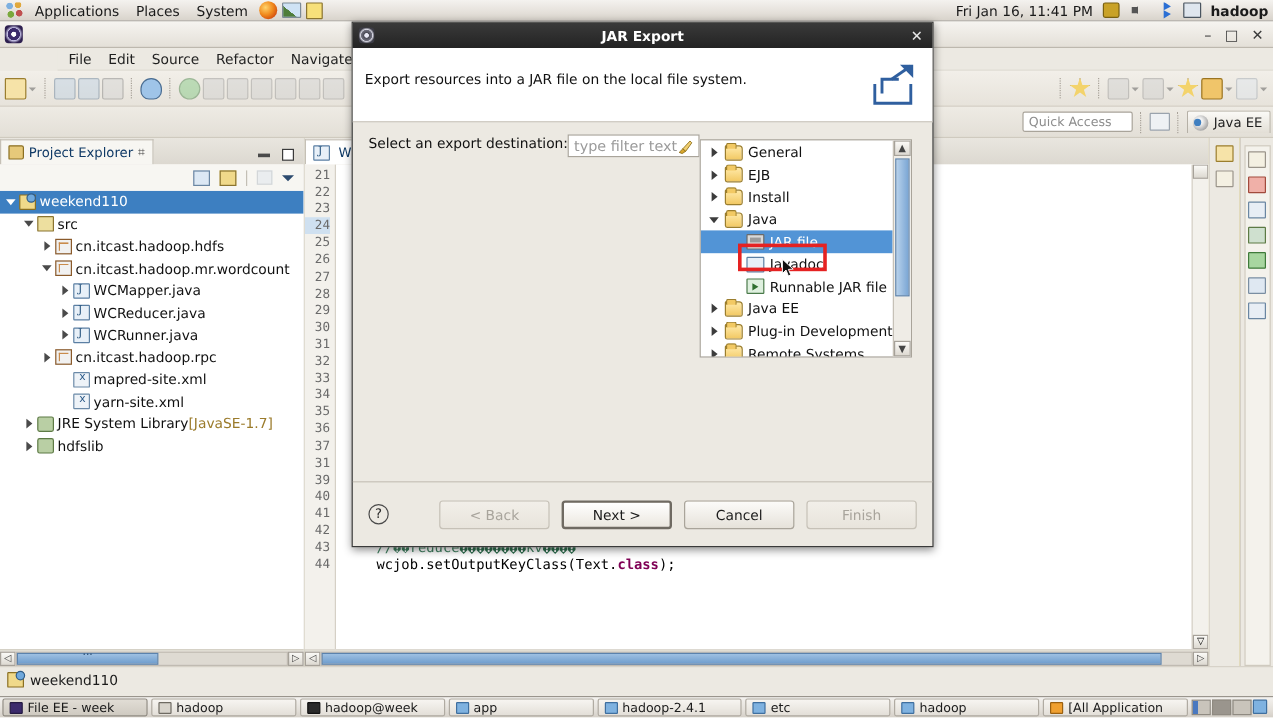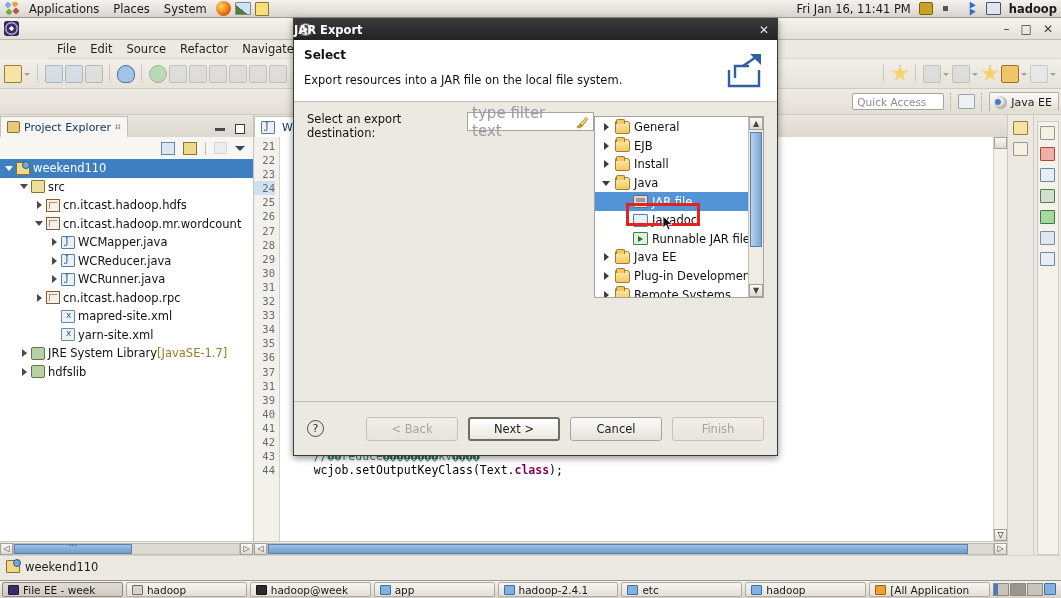--- a/index.html
+++ b/index.html
@@ -213,32 +213,32 @@
     background:#ece9e2; border:1px solid #3a3a3a;
     box-shadow: 0 2px 7px rgba(0,0,0,.45);
     display:flex;flex-direction:column;
   }
   .dlg-title{
     height:21px; background:linear-gradient(to bottom,#3a3a3a,#232323);
     display:flex;align-items:center;position:relative;
   }
   .dlg-title-ico{width:13px;height:13px;margin-left:5px;border-radius:3px;
     background: radial-gradient(circle at 50% 50%, #e9e9f5 18%, #4a4a55 24%, #6f6f7d 48%, #d9d9e4 54%, #3c3c46 72%);}
-  .dlg-title-txt{position:absolute;left:0;right:0;text-align:left;color:#fff;font-size:11.5px;font-weight:bold;}
+  .dlg-title-txt{position:absolute;left:0;right:0;text-align:center;color:#fff;font-size:11.5px;font-weight:bold;}
   .dlg-close{margin-left:auto;padding-right:8px;color:#e8e8e8;font-size:12px;font-weight:bold;z-index:2;}
 
   .dlg-header{height:62px;background:#ffffff;border-bottom:1px solid #c6c1b7;position:relative;padding:8px 10px;}
   .dlg-h-title{font-size:12px;font-weight:bold;color:#111;}
   .dlg-h-desc{font-size:11.5px;color:#111;margin-top:11px;}
   .dlg-h-ico{position:absolute;right:12px;top:12px;width:42px;height:38px;}
 
   .dlg-body{flex:1;padding:10px 13px 0 13px;display:flex;flex-direction:row;}
   .dlg-label{font-size:11.5px;color:#111;margin-bottom:5px;}
   .filter-wrap{height:19px;border:1px solid #a9a49a;background:#fff;display:flex;align-items:center;padding:0 4px;}
-  .filter-text{flex:1;font-size:15px;color:#9b9b9b;}
+  .filter-text{flex:1;font-size:12px;color:#9b9b9b;}
   .filter-ico{width:14px;height:14px;position:relative;}
 
   .tree-wrap{margin-top:4px;height:182px;border:1px solid #a9a49a;background:#fff;display:flex;overflow:hidden;position:relative;}
   .dtree{flex:1;overflow:hidden;padding-top:1px;}
   .drow{height:18.6px;display:flex;align-items:center;font-size:11.5px;color:#111;white-space:nowrap;padding-left:6px;}
   .drow.sel{background:#5294d6;color:#fff;}
   .dtw{width:12px;height:12px;position:relative;flex:0 0 auto;}
   .dtw.closed:after{content:"";position:absolute;left:3px;top:2px;border-top:4px solid transparent;border-bottom:4px solid transparent;border-left:5px solid #3c3c3c;}
   .dtw.open:after{content:"";position:absolute;left:1px;top:3.5px;border-left:4px solid transparent;border-right:4px solid transparent;border-top:5px solid #3c3c3c;}
   .dico{width:15px;height:13px;margin:0 4px 0 2px;flex:0 0 auto;position:relative;}
@@ -570,21 +570,20 @@
   </div>
 
   <div class="dialog">
     <div class="dlg-title">
       <span class="dlg-title-ico"></span>
       <span class="dlg-title-txt">JAR Export</span>
       <span class="dlg-close">✕</span>
     </div>
 
     <div class="dlg-header">
-      <div class="dlg-h-title">Select</div>
       <div class="dlg-h-desc">Export resources into a JAR file on the local file system.</div>
       <span class="dlg-h-ico">
         <svg width="42" height="38" viewBox="0 0 42 38">
           <path d="M6 18 L6 34 L36 34 L36 18" fill="none" stroke="#2f5f9f" stroke-width="2.4"></path>
           <path d="M12 26 L12 14 L26 14" fill="none" stroke="#2f5f9f" stroke-width="2.4"></path>
           <path d="M20 14 L36 3" fill="none" stroke="#2f5f9f" stroke-width="2.4"></path>
           <path d="M27 2 L38 2 L38 13 Z" fill="#2f5f9f"></path>
         </svg>
       </span>
     </div>

